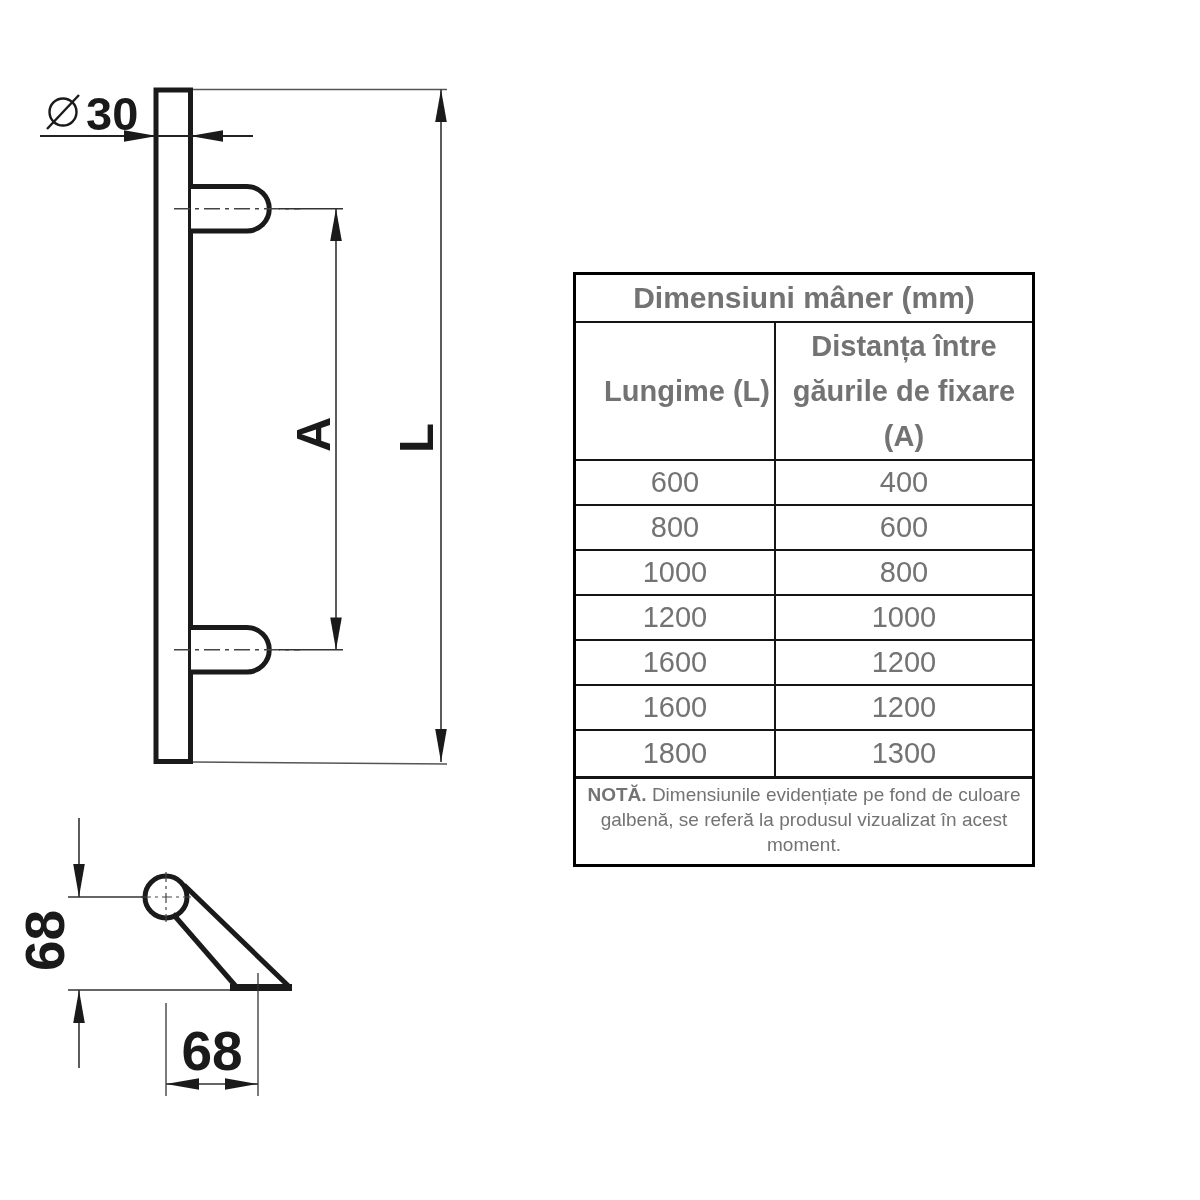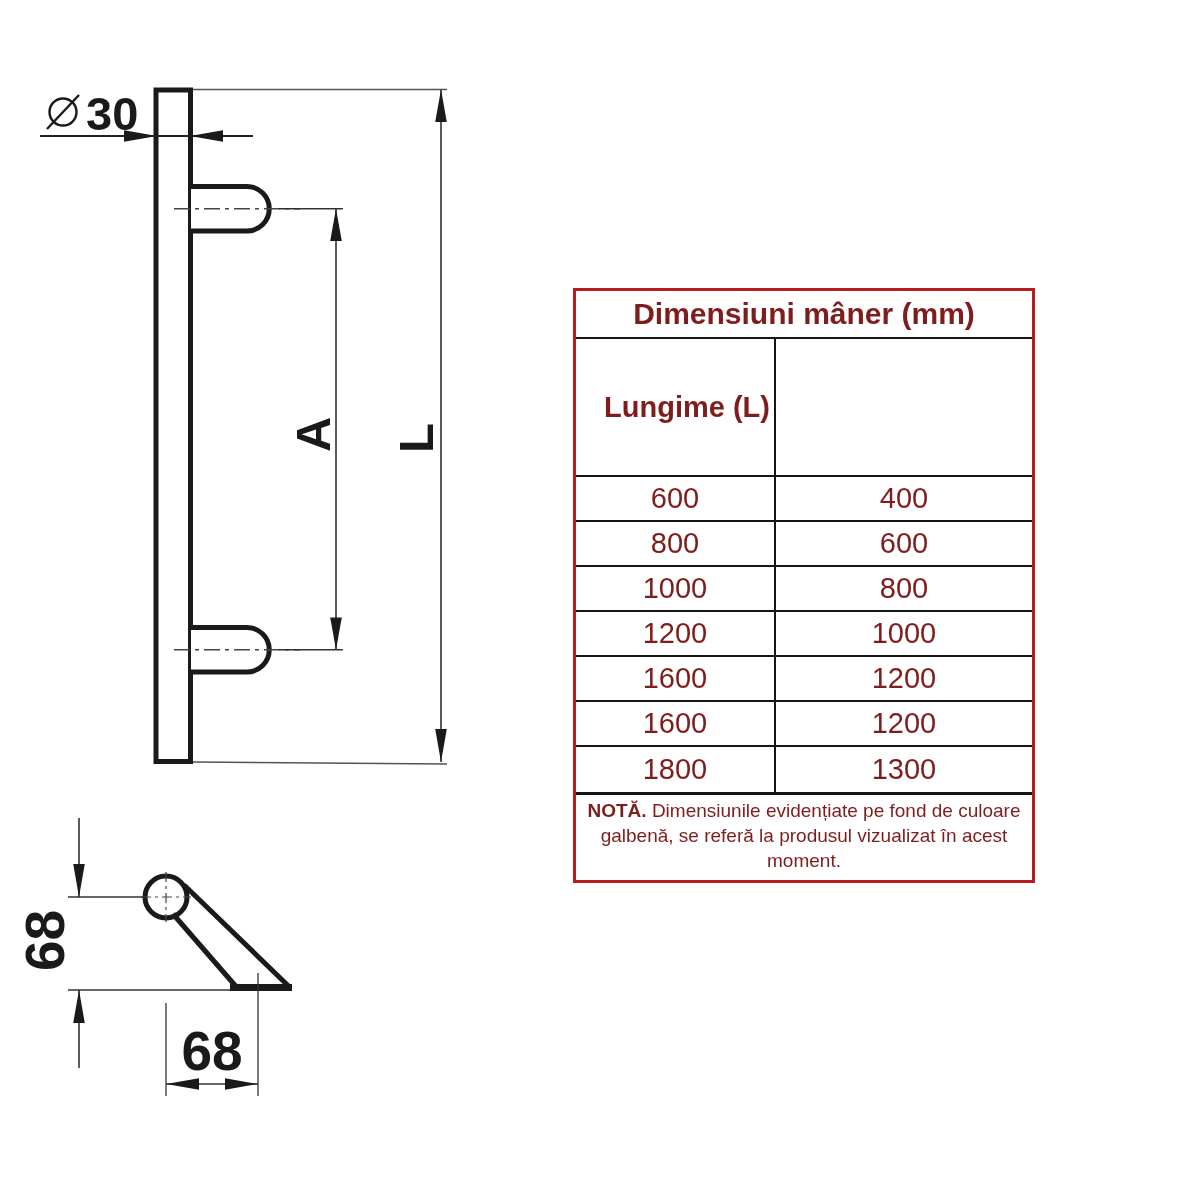--- a/index.html
+++ b/index.html
@@ -1,26 +1,26 @@
 <!DOCTYPE html>
 <html><head>
 <meta charset="utf-8">
 <style>
   html,body{margin:0;padding:0;background:#fff;}
   #canvas{
     position:relative;width:1200px;height:1200px;background:#fff;overflow:hidden;
-    font-family:"Liberation Sans",sans-serif;color:#7f1d1d;
+    font-family:"Liberation Sans",sans-serif;color:#737373;
   }
   #drawing-svg{position:absolute;left:0;top:0;}
   .cad-label{font-family:"Liberation Sans",sans-serif;font-weight:bold;fill:#1a1a1a;}
 
   
   .dim-table{
-    position:absolute;left:573px;top:288px;width:462px;
-    border:3px solid #b91c1c;background:#fff;box-sizing:border-box;
+    position:absolute;left:573px;top:272px;width:462px;
+    border:3px solid #000000;background:#fff;box-sizing:border-box;
   }
   .t-title{
     height:48px;border-bottom:2px solid #151515;
     display:flex;align-items:center;justify-content:center;
     font-weight:bold;font-size:30px;box-sizing:border-box;
   }
   .t-headrow{
     display:grid;grid-template-columns:200px 1fr;height:138px;
     border-bottom:2px solid #151515;box-sizing:border-box;
   }
@@ -119,20 +119,21 @@
         <text class="cad-label" font-size="55" x="212" y="1070" text-anchor="middle">68</text>
       </g>
     </g>
   </svg>
 
   <div class="dim-table">
     <div class="t-title">Dimensiuni mâner (mm)</div>
 
     <div class="t-headrow">
       <div class="t-headcell first">Lungime (L)</div>
+      <div class="t-headcell">Distanța între găurile de fixare (A)</div>
     </div>
 
     <div class="t-row">
       <div class="t-cell first">600</div>
       <div class="t-cell">400</div>
     </div>
     <div class="t-row">
       <div class="t-cell first">800</div>
       <div class="t-cell">600</div>
     </div>

